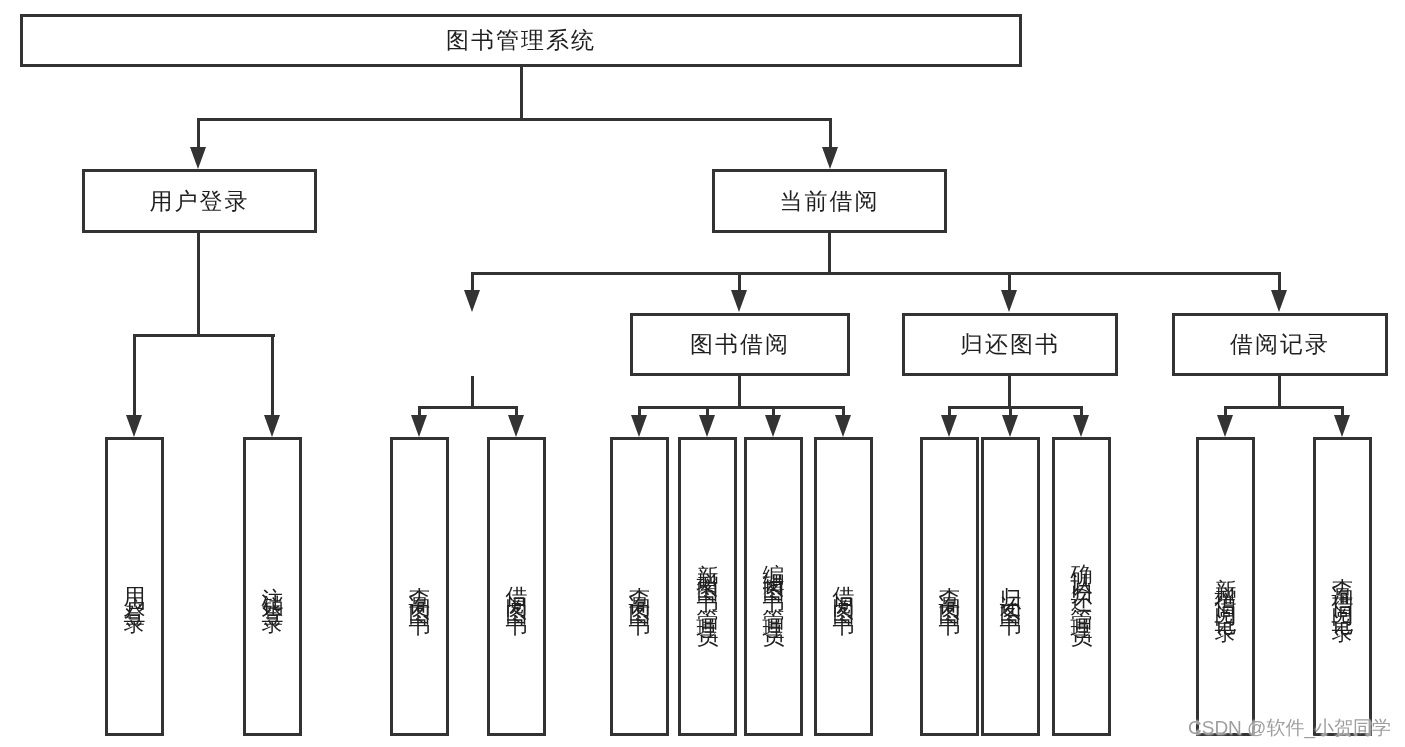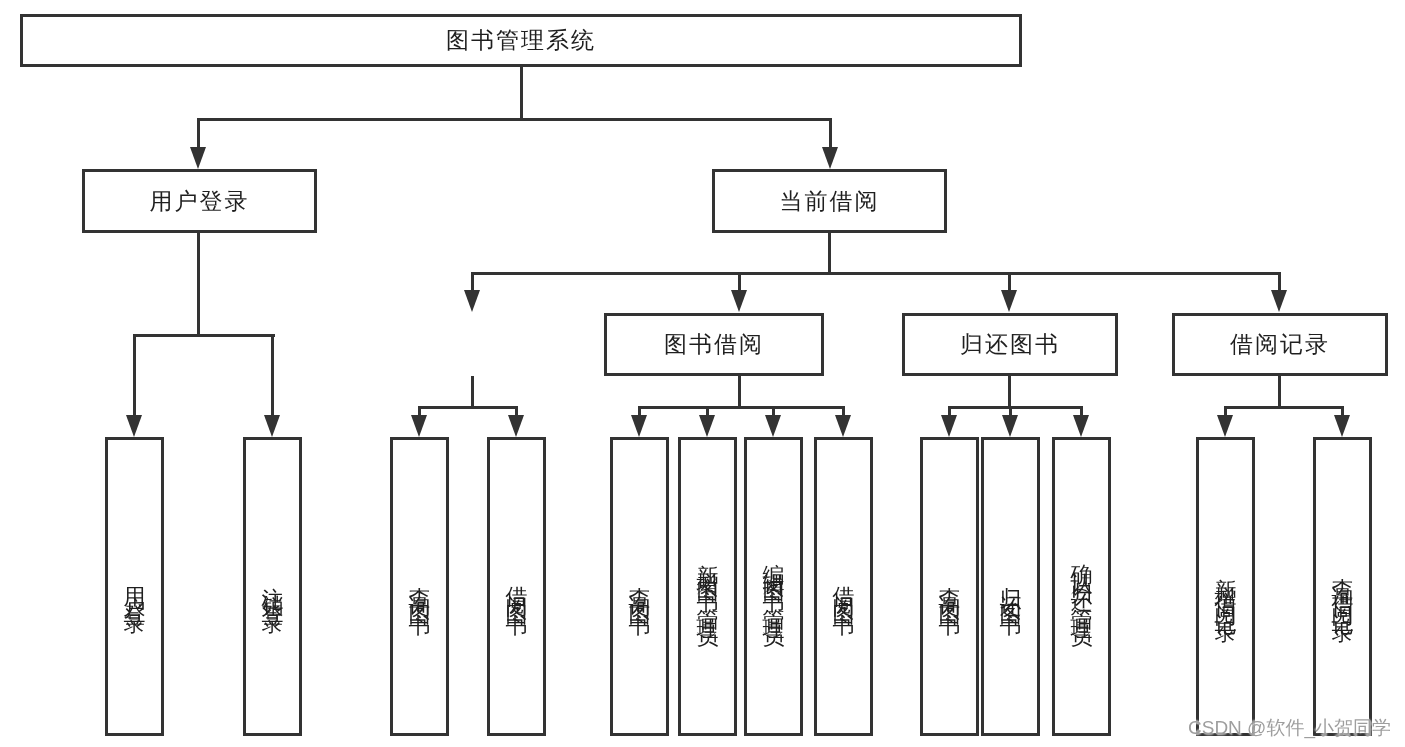--- a/index.html
+++ b/index.html
@@ -29,21 +29,21 @@
     <span class="lbl">图书管理系统</span>
   </div>
 
   <div class="box h" style="left:82px;top:169px;width:235px;height:64px">
     <span class="lbl">用户登录</span>
   </div>
   <div class="box h" style="left:712px;top:169px;width:235px;height:64px">
     <span class="lbl">当前借阅</span>
   </div>
 
-  <div class="box h" style="left:604px;top:313px;width:220px;height:63px">
+  <div class="box h" style="left:630px;top:313px;width:220px;height:63px">
     <span class="lbl">图书借阅</span>
   </div>
   <div class="box h" style="left:902px;top:313px;width:216px;height:63px">
     <span class="lbl">归还图书</span>
   </div>
   <div class="box h" style="left:1172px;top:313px;width:216px;height:63px">
     <span class="lbl">借阅记录</span>
   </div>
 
   <div class="box v" style="left:105px;top:437px;width:59px;height:299px">

